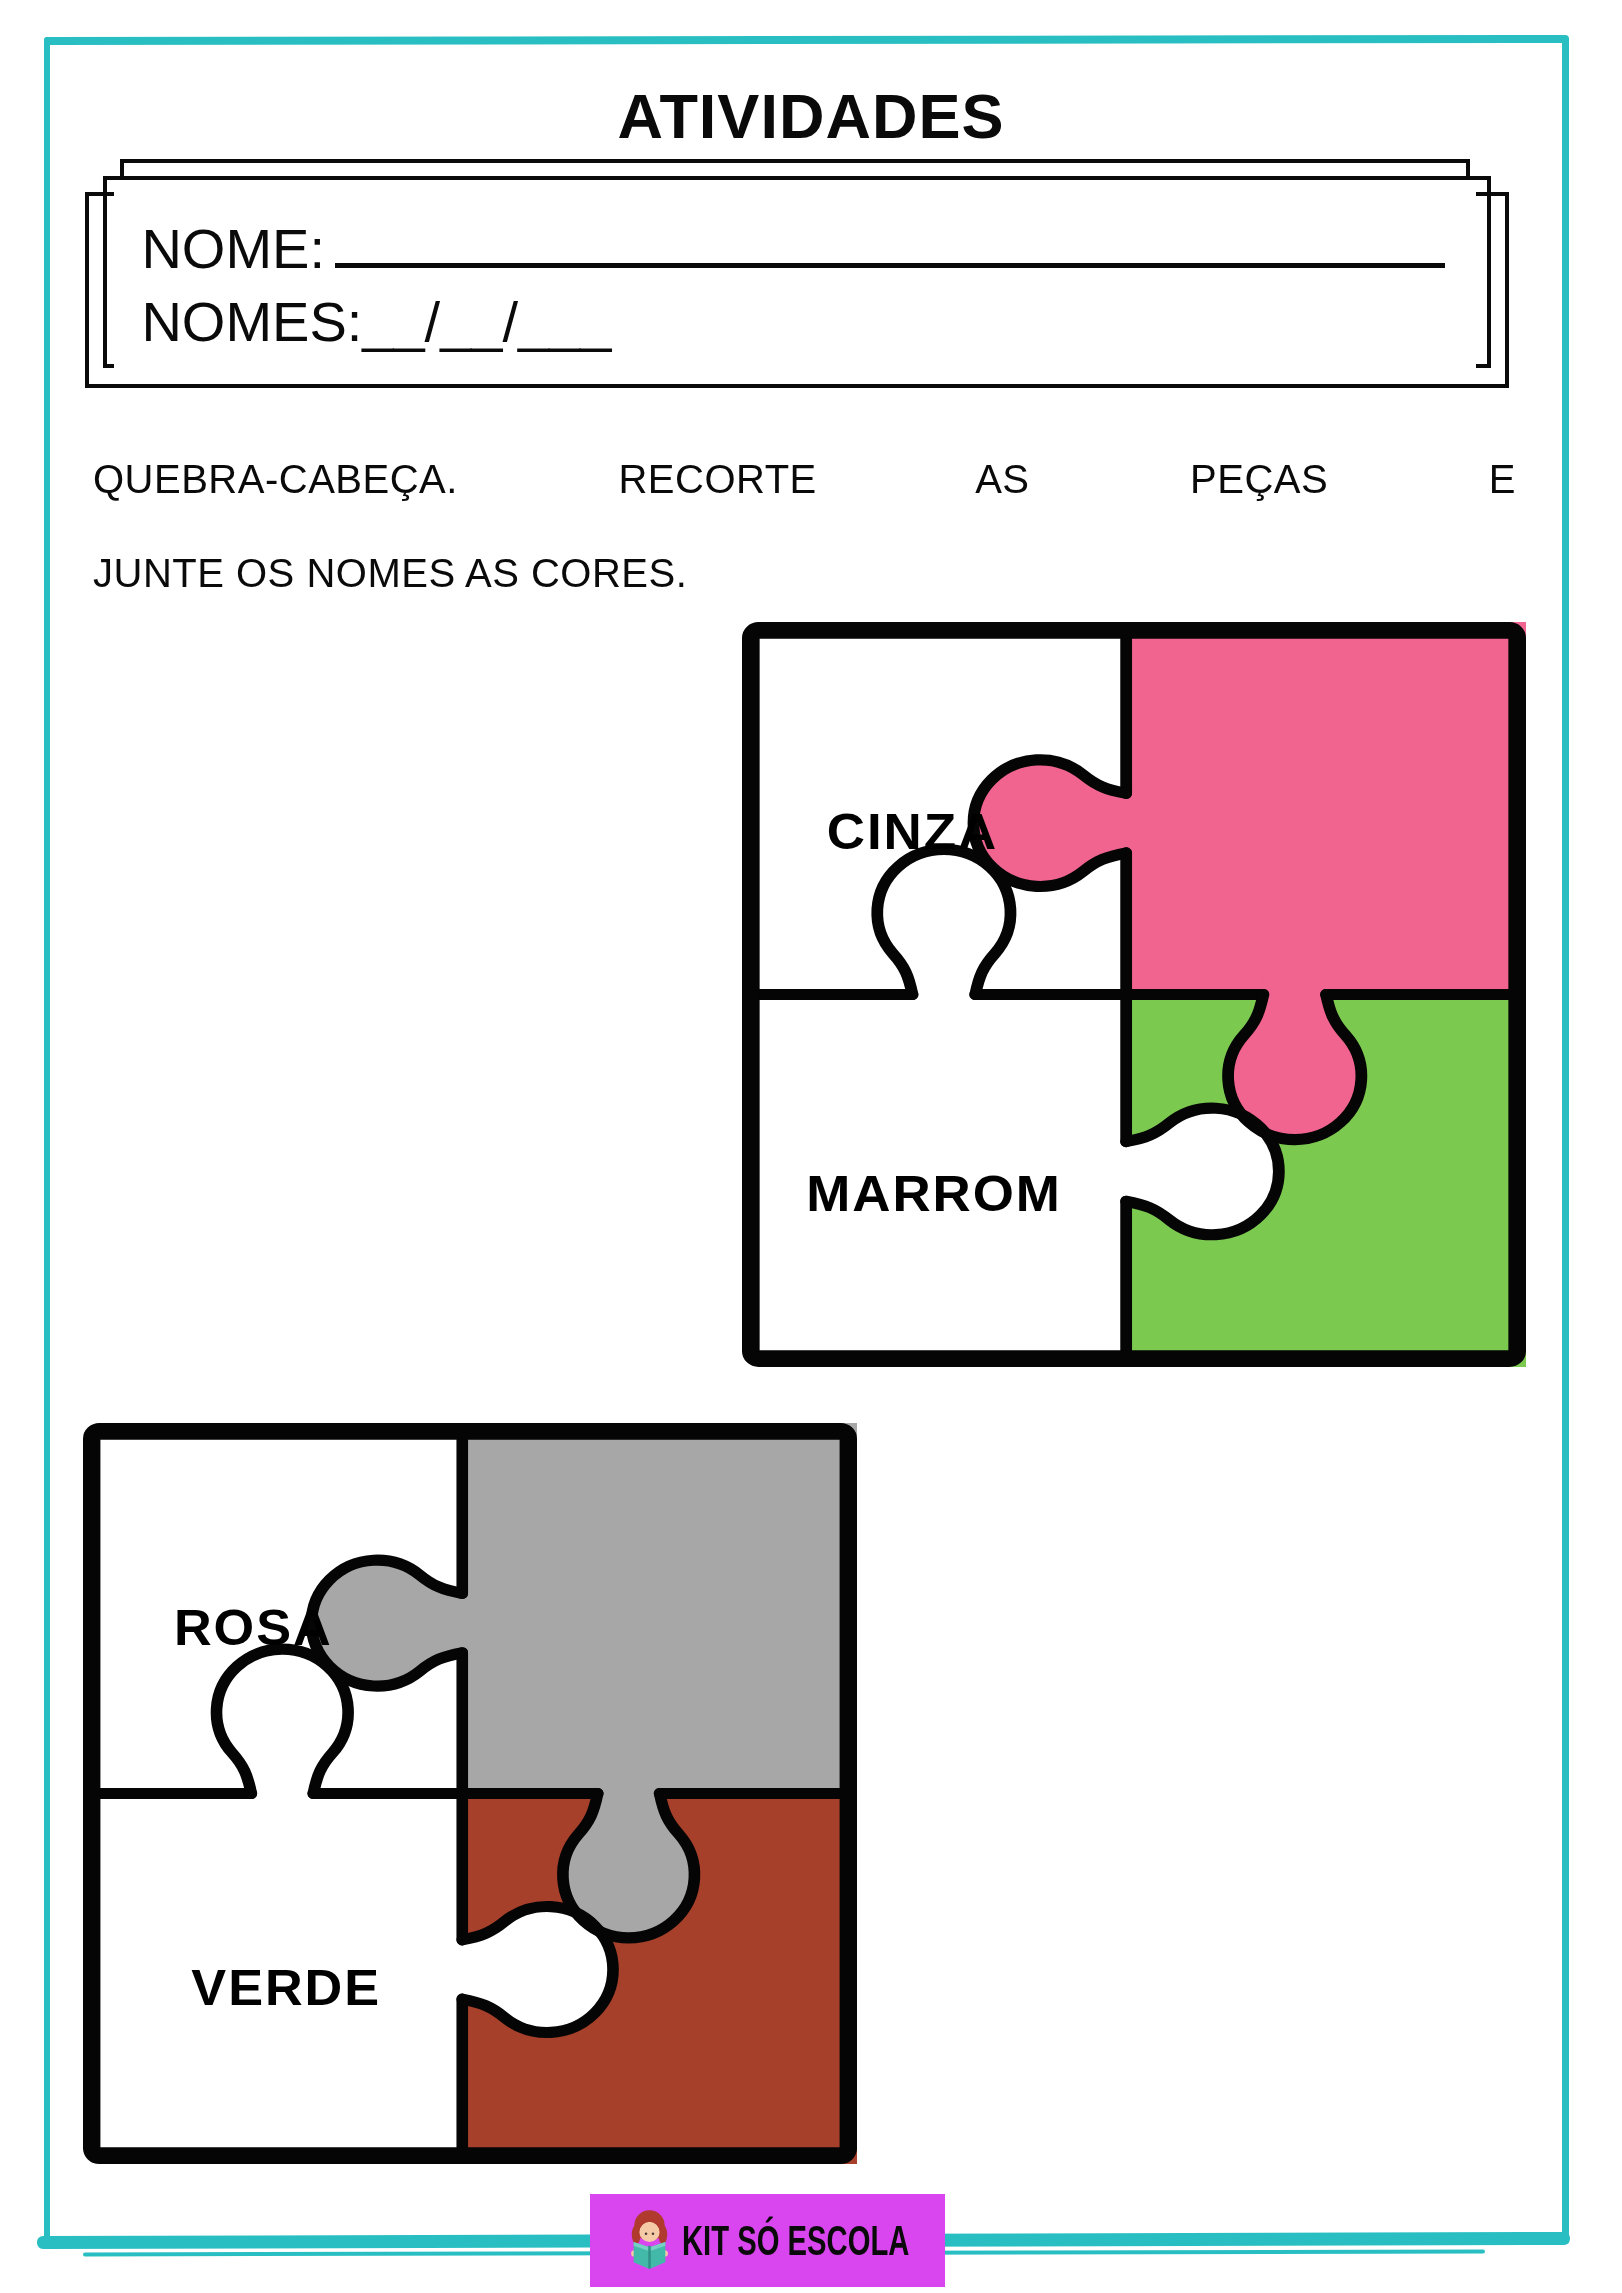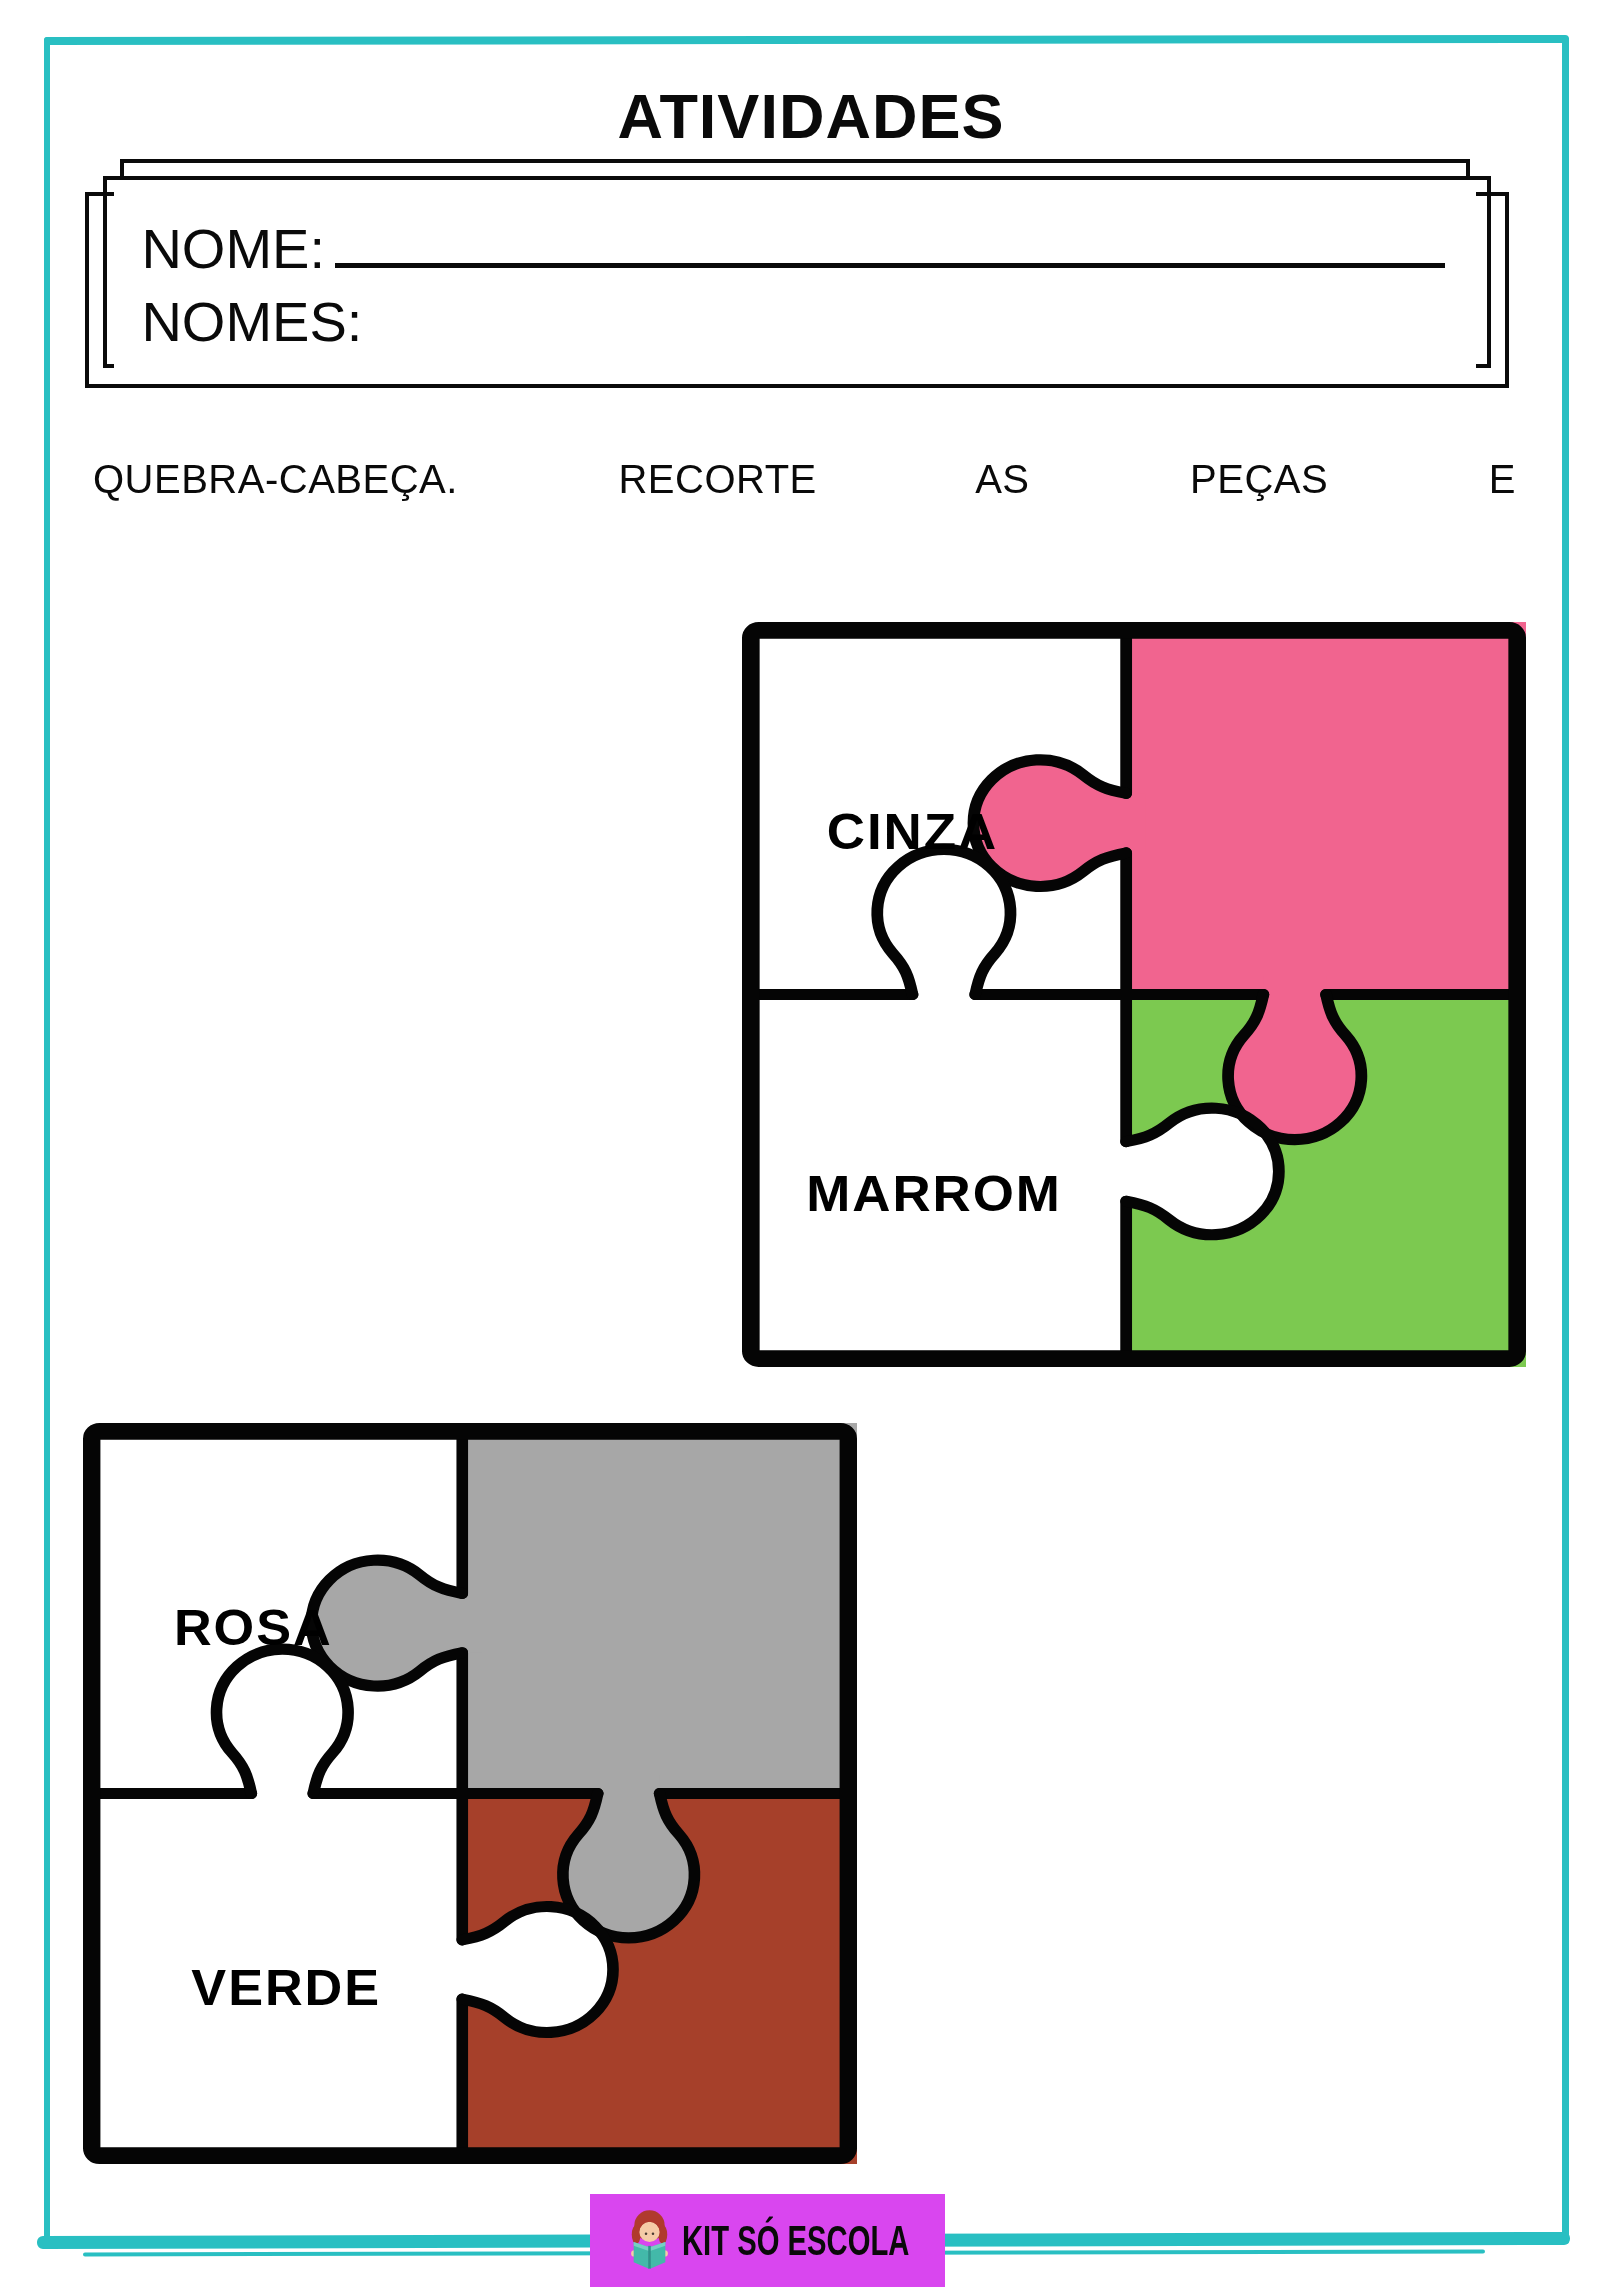--- a/index.html
+++ b/index.html
@@ -57,27 +57,28 @@
   <div class="idbox">
     <div class="fr a"></div>
     <div class="fr b"></div>
     <div class="fr c"></div>
     <div class="inner">
       <div class="idrow">
         <span>NOME:</span>
         <span class="write-line"></span>
       </div>
       <div class="idrow">
-        <span>NOMES:</span>
+        <span>NOMES:</span><span>__/__/___</span>
       </div>
     </div>
   </div>
 
   <div class="instr">
     <div class="l1">QUEBRA-CABEÇA. RECORTE AS PEÇAS E</div>
+    <div class="l2">JUNTE OS NOMES AS CORES.</div>
   </div>
 
   <svg class="puzzle1" viewBox="0 0 400 400" preserveAspectRatio="none">
 
     <rect x="0" y="0" width="196" height="200" fill="#ffffff"></rect>
     <rect x="196" y="0" width="204" height="200" fill="#f1648f"></rect>
     <rect x="0" y="200" width="196" height="200" fill="#ffffff"></rect>
     <rect x="196" y="200" width="204" height="200" fill="#7cc950"></rect>
 
     <path d="M 206,124 L 196,124 C 186,126 181,128 174,134 A 34,34 0 1 1 174,82 C 181,88 186,90 196,92 L 206,92 Z" fill="#f1648f"></path>

